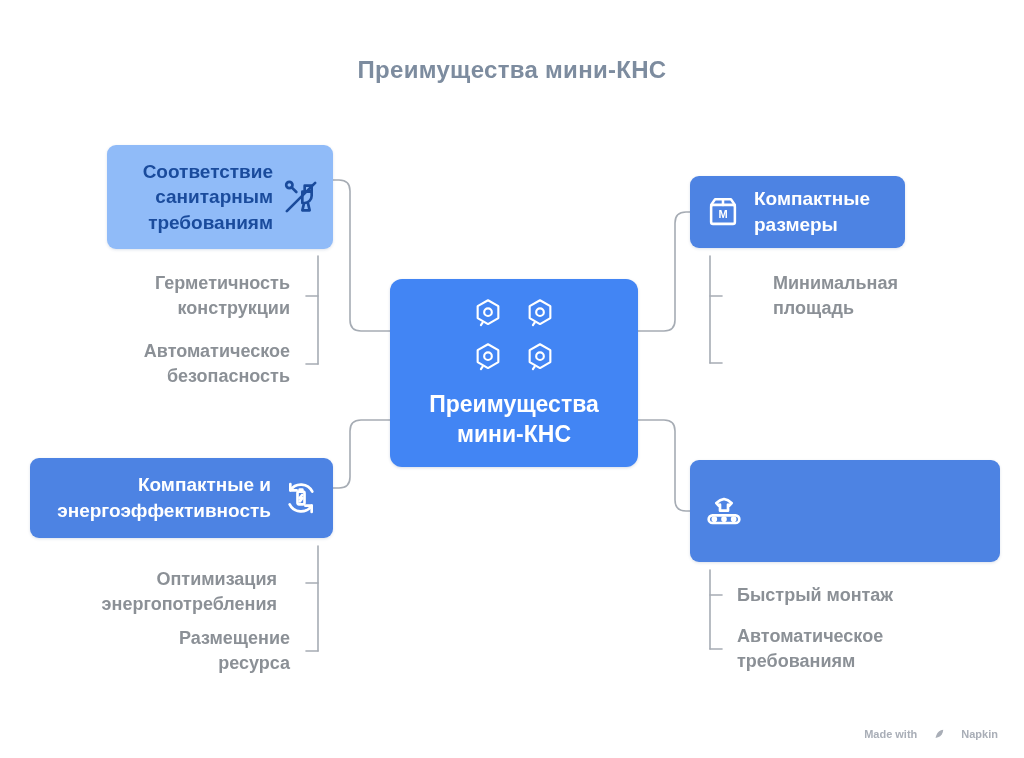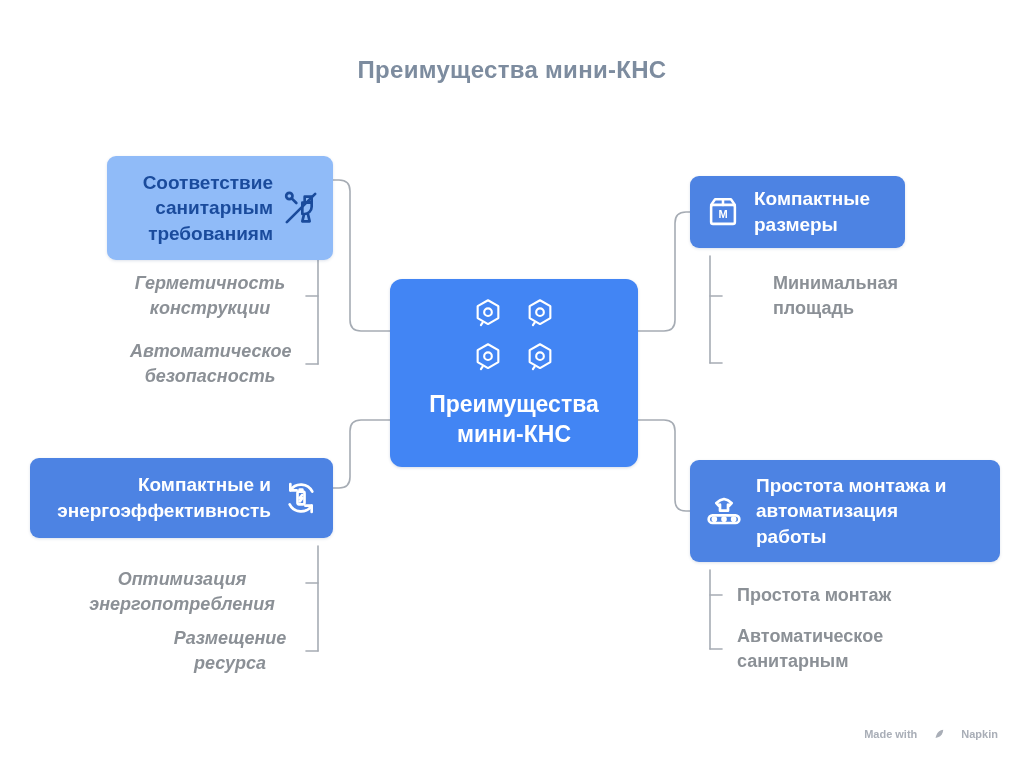--- a/index.html
+++ b/index.html
@@ -51,21 +51,21 @@
     border-radius: 9px; color: #ffffff;
     box-shadow: 0 1px 3px rgba(30,60,120,0.15);
   }
   .branch .b-title { font-weight: bold; font-size: 19px; line-height: 1.35; }
   .branch .b-icon svg { display: block; }
 
   .branch-tl {
     left: 107px; top: 145px; width: 226px; height: 104px;
     background: var(--branch-node-light, #90bbf8);
     color: var(--branch-text-dark, #1a4b9c);
-    padding: 0 12px 0 14px; gap: 8px; box-sizing: border-box; margin-top: 11px;
+    padding: 0 12px 0 14px; gap: 8px; box-sizing: border-box;
   }
   .branch-tl .b-title { flex: 1; text-align: right; }
   .branch-tl .b-icon svg { width: 40px; height: 40px; }
 
   .branch-tr {
     left: 690px; top: 176px; width: 215px; height: 72px;
     background: var(--branch-node, #4d83e3);
     padding: 0 12px 0 14px; gap: 12px; box-sizing: border-box;
   }
   .branch-tr .b-icon svg { width: 38px; height: 38px; }
@@ -85,21 +85,21 @@
   }
   .branch-br .b-title { max-width: 195px; }
   .branch-br .b-icon svg { width: 40px; height: 40px; }
 
   
   .sub {
     position: absolute;
     font-size: 18px; font-weight: bold; line-height: 1.38;
     color: var(--sub-item-text, #8b9096);
   }
-  .ta-r { text-align: center; font-style: italic; }
+  .ta-r { text-align: right; }
   .s1a { left: 130px; top: 271px; width: 160px; }
   .s1b { left: 130px; top: 339px; width: 160px; }
   .s2a { left: 737px; top: 271px; width: 145px; margin-left: 36px; }
   .s2b { left: 737px; top: 338px; width: 165px; }
   .s3a { left: 87px; top: 558px; width: 190px; margin-top: 9px; }
   .s3b { left: 170px; top: 626px; width: 120px; }
   .s4a { left: 737px; top: 583px; width: 220px; }
   .s4b { left: 737px; top: 624px; width: 185px; }
 
   .watermark {
@@ -219,24 +219,23 @@
   <div class="branch branch-br">
     <span class="b-icon">
       <svg viewBox="0 0 24 24" fill="none" stroke="currentColor" stroke-width="1.6" stroke-linecap="round" stroke-linejoin="round">
         <rect x="2.8" y="14.6" width="18.4" height="4.6" rx="2.3"></rect>
         <circle cx="6.2" cy="16.9" r="0.9"></circle>
         <circle cx="12" cy="16.9" r="0.9"></circle>
         <circle cx="17.8" cy="16.9" r="0.9"></circle>
         <path d="M9.6 5.6L12 4.8l2.4.8 2.2 1.6-1.4 1.6-.8-.6v3.6H9.6V8.2l-.8.6-1.4-1.6z"></path>
       </svg>
     </span>
-    <div class="b-title">Простота монтажа и автоматизация работы</div>
-  </div>
-  <div class="sub s4a">Простота монтаж</div>
-  <div class="sub s4b">Автоматическое санитарным</div>
+  </div>
+  <div class="sub s4a">Быстрый монтаж</div>
+  <div class="sub s4b">Автоматическое требованиям</div>
 
   <div class="watermark">
     <span>Made with</span>
     <svg viewBox="0 0 24 24" fill="currentColor">
       <path d="M20.5 3.5C14 4 8.5 8.5 6.5 15L5 20l5-1.5C16.5 16.5 20 11 20.5 3.5z"></path>
     </svg>
     <span>Napkin</span>
   </div>
 
 </div>

